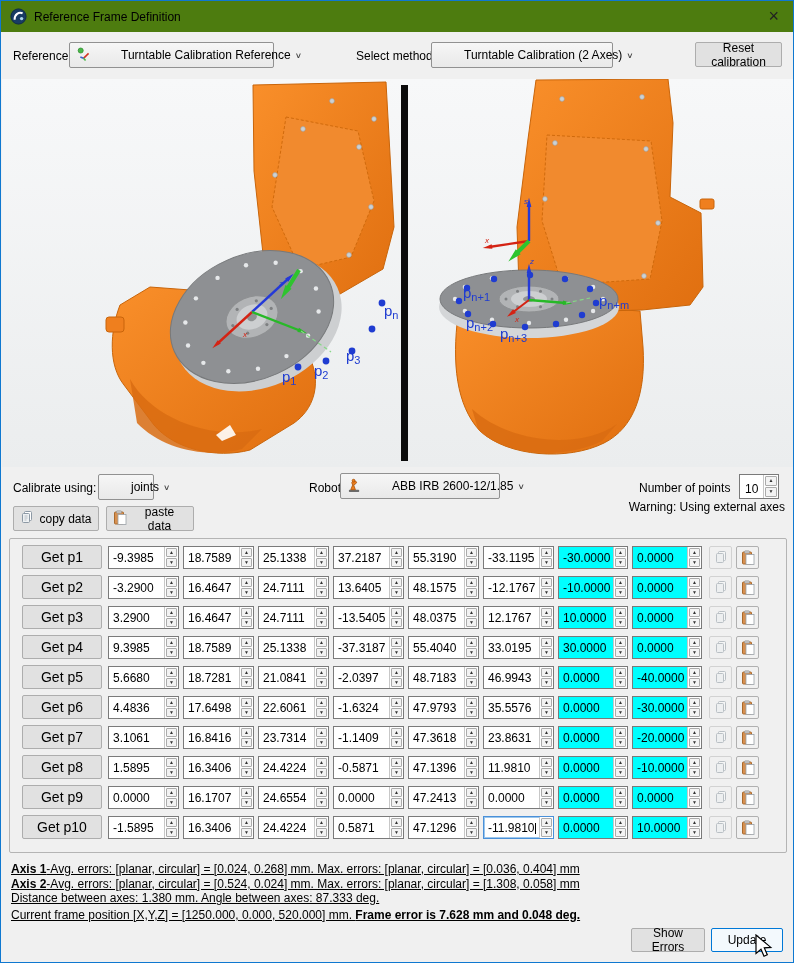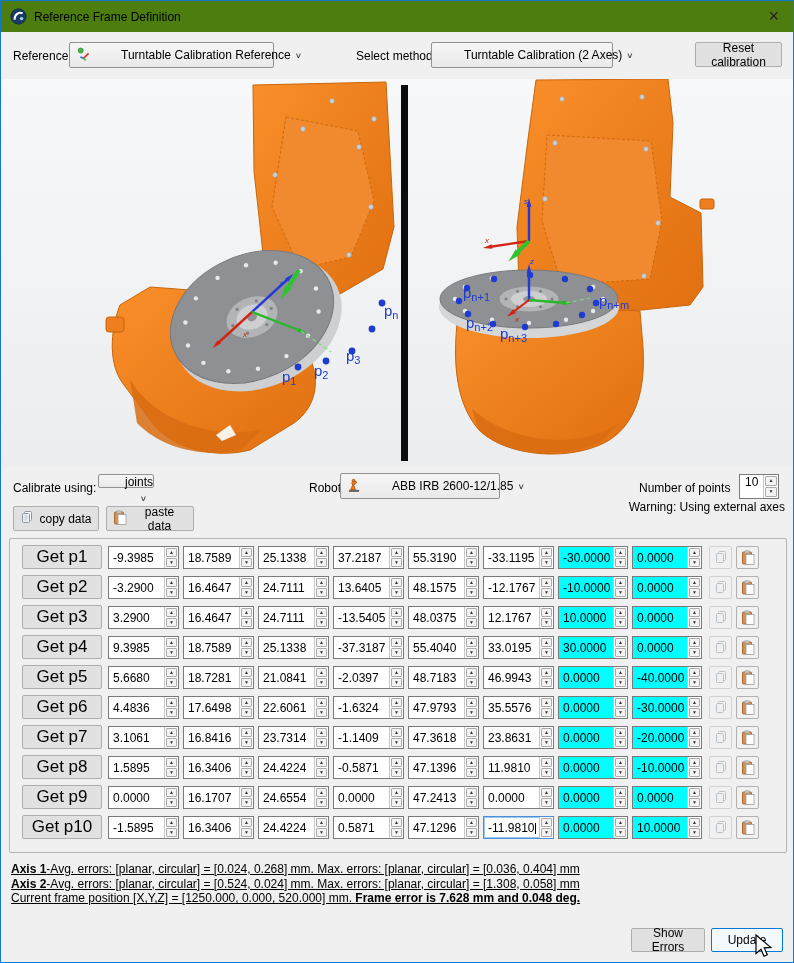--- a/index.html
+++ b/index.html
@@ -21,31 +21,31 @@
     padding:0 6px;height:26px;}
   .combo .chev{margin-left:auto;font-size:10px;color:#444;transform:scaleY(.8);}
   .combo .combo-text{white-space:nowrap;margin-left:26px;}
   .btn{position:absolute;background:#e1e1e1;border:1px solid #adadad;border-radius:2px;
     font-family:inherit;font-size:12px;display:flex;align-items:center;justify-content:center;gap:5px;}
   
   .viewport{position:absolute;left:1px;top:78px;width:792px;height:388px;}
   
   .numspin{position:absolute;left:738px;top:473px;width:40px;height:25px;background:#fff;
     border:1px solid #7a7a7a;display:flex;}
-  .numspin .nval{flex:1;padding:0 0 0 5px;}
+  .numspin .nval{flex:1;padding:7px 0 0 5px;}
   .nbtns{width:15px;display:flex;flex-direction:column;gap:1px;padding:1px;border-left:1px solid #c7c7c7;}
   .nbtns i,.sbs i{flex:1;background:#f3f3f3;border:1px solid #ababab;font-style:normal;
     font-size:5px;line-height:7px;text-align:center;color:#333;border-radius:1px;overflow:hidden;}
   .tcpblock{position:absolute;right:8px;top:499px;text-align:right;font-size:12px;line-height:15px;}
   
   .groupbox{position:absolute;left:8px;top:537px;width:778px;height:315px;
     border:1px solid #b4b4b4;border-radius:2px;background:#f0f0f0;overflow:hidden;}
   .prow{display:flex;align-items:center;column-gap:4px;height:24px;margin:6px 0 0 12px;}
   .getbtn{width:80px;height:24px;background:#e1e1e1;border:1px solid #adadad;border-radius:2px;
-    font-family:inherit;font-size:17px;margin-right:2px;flex:none;}
+    font-family:inherit;font-size:14px;margin-right:2px;flex:none;}
   .spin{display:flex;width:71px;height:23px;border:1px solid #7a7a7a;background:#fff;flex:none;}
   .spin .val{flex:1;padding:4px 0 0 4px;font-size:12px;white-space:nowrap;overflow:hidden;}
   .spin .sbs{width:14px;display:flex;flex-direction:column;gap:1px;padding:1px;border-left:1px solid #c7c7c7;background:#fff;}
   .spin.cyan{width:70px;}
   .spin.cyan .val{background:#00ffff;}
   .spin.focused{border-color:#4a90d9;box-shadow:0 0 0 1px #9cc7ec inset;}
   .caret{display:inline-block;width:0;border-left:1px solid #000;height:11px;vertical-align:-2px;margin-left:1px;}
   .iconbtn{width:23px;height:23px;border:1px solid #b0b0b0;background:#f1f1f1;border-radius:2px;
     display:flex;align-items:center;justify-content:center;flex:none;padding:0;}
   .iconbtn.disabled{border-color:#c8c8c8;opacity:.75;}
@@ -250,21 +250,21 @@
           <text x="241" y="258" fill="#d42314" font-size="8" font-style="italic">x</text>
           <text x="522" y="125" fill="#2439d8" font-size="8" font-style="italic">s</text>
           <text x="483" y="164" fill="#d42314" font-size="8" font-style="italic">x</text>
           <text x="528" y="185" fill="#2439d8" font-size="8" font-style="italic">z</text>
           <text x="513" y="243" fill="#d42314" font-size="8" font-style="italic">x</text>
         </g>
     </svg>
   </div>
 
   <span class="lbl" style="left:12px;top:480px;">Calibrate using:</span>
-  <div class="combo" style="left:97px;top:473px;width:56px;height:14px;flex-direction:column;">
+  <div class="combo" style="left:97px;top:473px;width:56px;height:26px;">
     <span class="combo-text">joints</span>
     <span class="chev">∨</span>
   </div>
   <span class="lbl" style="left:308px;top:480px;">Robot</span>
   <div class="combo" style="left:339px;top:472px;width:160px;height:26px;">
     <span>
       <svg width="15" height="16" viewBox="0 0 16 16">
         <rect x="2" y="13" width="11" height="2.5" rx="0.8" fill="#6b6b6b"></rect>
         <path d="M4,13 L6,8 L5,5.5 L7.5,3 L10.5,5 L8.5,7.5 L7,7.8 L9,13 Z" fill="#ee7e1d" stroke="#a34d05" stroke-width="0.8"></path>
         <circle cx="7" cy="3.4" r="1.5" fill="#ee7e1d" stroke="#a34d05" stroke-width="0.8"></circle>
@@ -1028,20 +1028,21 @@
               <rect x="5" y="4.5" width="8" height="10" fill="#ffffff" stroke="#9aa0a6" stroke-width="0.8"></rect>
             </svg>
           </button>
         </div>
       </div>
   </div>
 
   <div class="status" id="status">
       <div class="status-line"><b>Axis 1</b><span>-Avg. errors: [planar, circular] = [0.024, 0.268] mm. Max. errors: [planar, circular] = [0.036, 0.404] mm</span></div>
       <div class="status-line"><b>Axis 2</b><span>-Avg. errors: [planar, circular] = [0.524, 0.024] mm. Max. errors: [planar, circular] = [1.308, 0.058] mm</span></div>
+      <div class="status-line"><span>Distance between axes: 1.380 mm. Angle between axes: 87.333 deg.</span></div>
       <div class="status-line"><span>Current frame position [X,Y,Z] = [1250.000, 0.000, 520.000] mm. </span><b>Frame error is 7.628 mm and 0.048 deg.</b></div>
     </div>
 
   <button class="btn btn-show">Show Errors</button>
   <button class="btn btn-update">Update</button>
 
   <span class="cursor">
     <svg width="20" height="24" viewBox="0 0 20 24">
       <path d="M2,1 L2,19.5 L7,15.2 L10,22.3 L13.3,20.8 L10.3,13.9 L16.8,13.4 Z" fill="#ffffff" stroke="#000000" stroke-width="1.2"></path>
     </svg>

